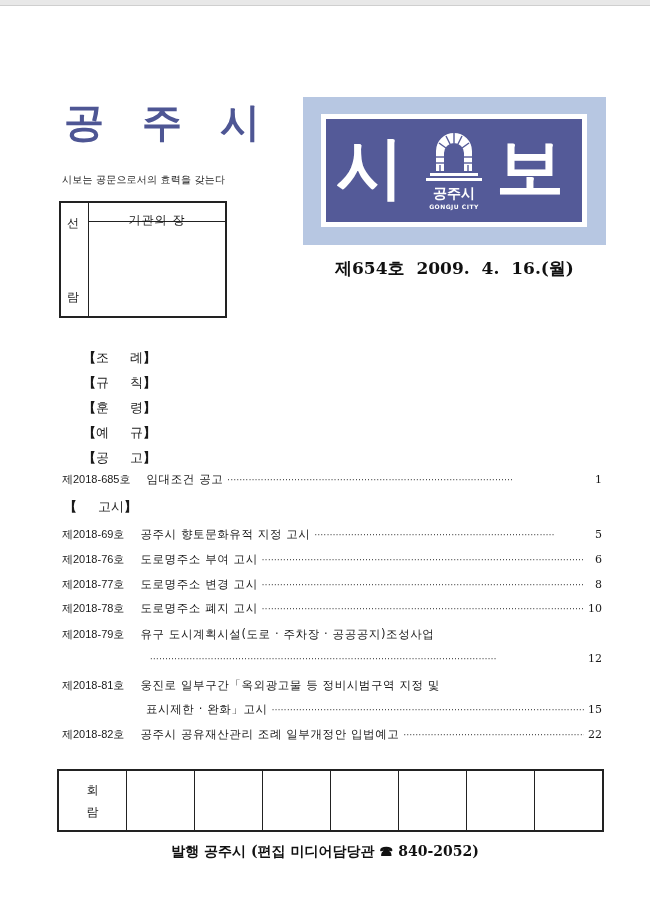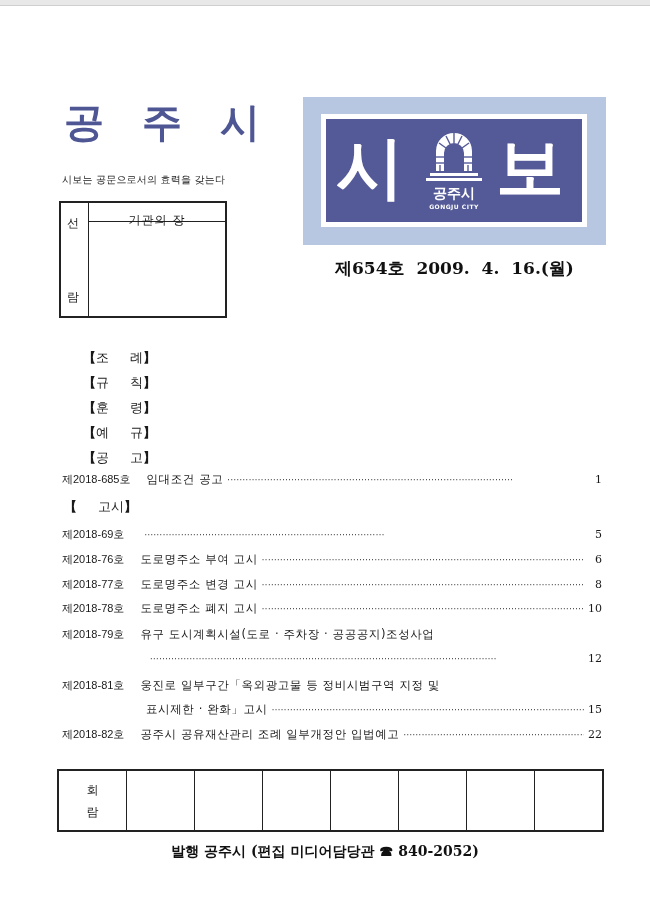--- a/index.html
+++ b/index.html
@@ -111,20 +111,21 @@
   <span class="toc-num">제2018-685호</span>
   <span class="toc-title">임대조건 공고</span>
   <span class="toc-dots">······························································································</span>
   <span class="toc-page">1</span>
 </div>
 
 <div class="sec-head" style="position:absolute;left:64px;top:494px;text-align:right;"><span class="br">【</span><span class="c1">고</span><span>시</span><span class="br">】</span></div>
 
 <div class="toc-row" style="top:524px">
   <span class="toc-num">제2018-69호</span>
+  <span class="toc-title">공주시 향토문화유적 지정 고시</span>
   <span class="toc-dots">···············································································</span>
   <span class="toc-page">5</span>
 </div>
 <div class="toc-row" style="top:549px">
   <span class="toc-num">제2018-76호</span>
   <span class="toc-title">도로명주소 부여 고시</span>
   <span class="toc-dots">··················································································································</span>
   <span class="toc-page">6</span>
 </div>
 <div class="toc-row" style="top:574px">

